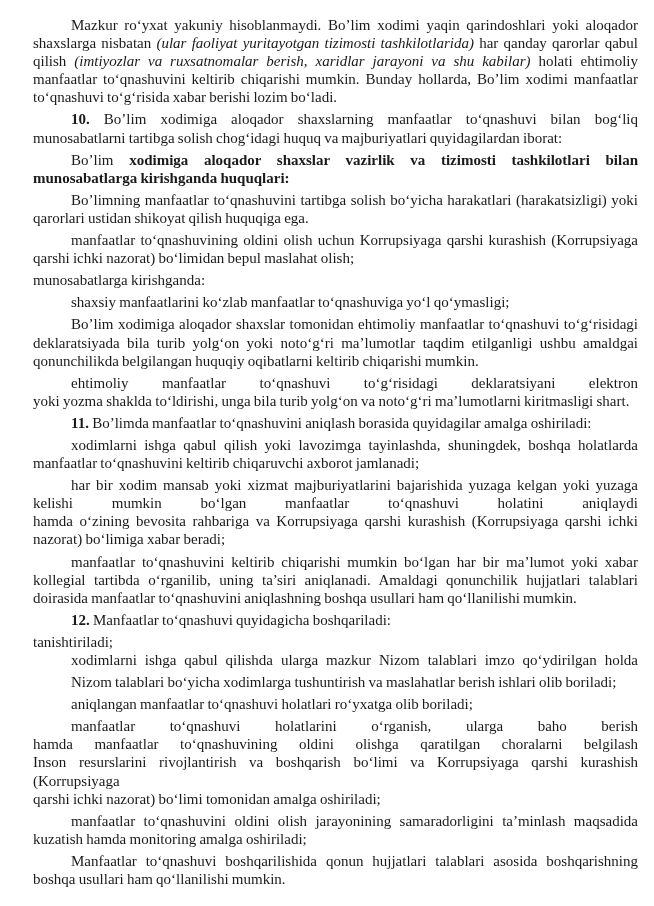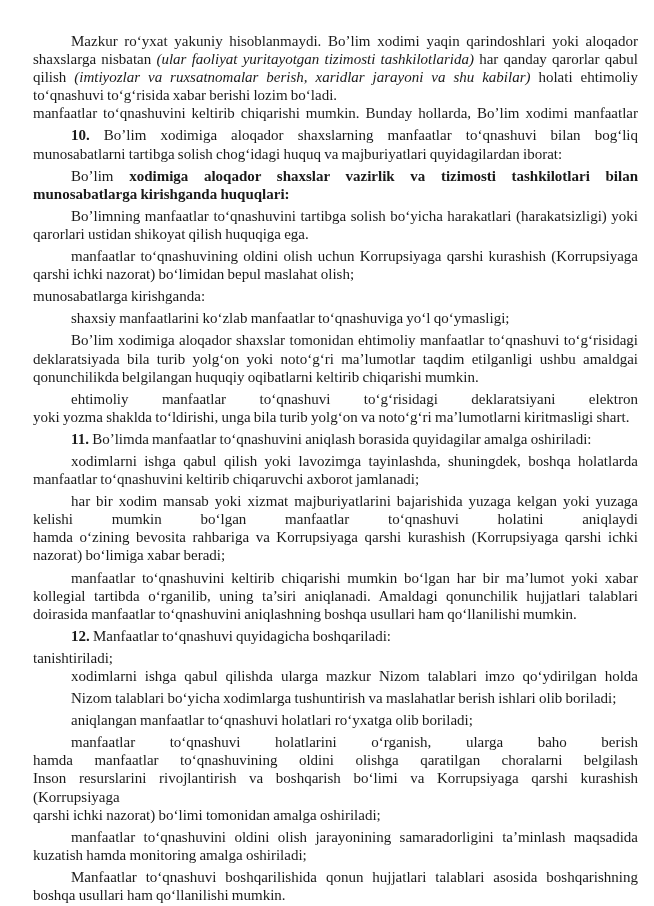--- a/index.html
+++ b/index.html
@@ -9,21 +9,21 @@
   }
   .page {
     box-sizing: border-box;
     width: 654px;
     height: 906px;
     background: var(--page-bg, #ffffff);
     color: var(--text-color, #1a1a1a);
     font-family: "Liberation Serif", "DejaVu Serif", serif;
     font-size: 15px;
     line-height: 18.1px;
-    padding: 32px 16px 0 33px;
+    padding: 16px 16px 0 33px;
     overflow: hidden;
   }
   .para {
     margin: 0 0 4px 0;
   }
   .line {
     text-align: justify;
     text-align-last: justify;
     text-justify: inter-word;
     word-spacing: -0.5px;
@@ -39,22 +39,22 @@
   .seg.italic { font-style: italic; }
 </style>
 </head>
 <body>
 
 <div class="page" style="--page-bg: #ffffff; --text-color: #1a1a1a;">
     <div class="para">
       <div class="line first"><span class="seg">Mazkur roʻyxat yakuniy hisoblanmaydi. Bo’lim xodimi yaqin qarindoshlari yoki aloqador</span></div>
       <div class="line"><span class="seg">shaxslarga nisbatan </span><span class="seg italic">(ular faoliyat yuritayotgan tizimosti tashkilotlarida)</span><span class="seg"> har qanday qarorlar qabul</span></div>
       <div class="line"><span class="seg">qilish </span><span class="seg italic">(imtiyozlar va ruxsatnomalar berish, xaridlar jarayoni va shu kabilar)</span><span class="seg"> holati ehtimoliy</span></div>
+      <div class="line"><span class="seg">manfaatlar toʻqnashuvini keltirib chiqarishi mumkin. Bunday hollarda, Bo’lim xodimi manfaatlar</span></div>
       <div class="line final"><span class="seg">toʻqnashuvi toʻgʻrisida xabar berishi lozim boʻladi.</span></div>
-      <div class="line"><span class="seg">manfaatlar toʻqnashuvini keltirib chiqarishi mumkin. Bunday hollarda, Bo’lim xodimi manfaatlar</span></div>
     </div>
     <div class="para">
       <div class="line first"><span class="seg bold">10.</span><span class="seg"> Bo’lim xodimiga aloqador shaxslarning manfaatlar toʻqnashuvi bilan bogʻliq</span></div>
       <div class="line final"><span class="seg">munosabatlarni tartibga solish chogʻidagi huquq va majburiyatlari quyidagilardan iborat:</span></div>
     </div>
     <div class="para">
       <div class="line first"><span class="seg">Bo’lim </span><span class="seg bold">xodimiga aloqador shaxslar vazirlik va tizimosti tashkilotlari bilan</span></div>
       <div class="line final"><span class="seg bold">munosabatlarga kirishganda huquqlari:</span></div>
     </div>
     <div class="para">

